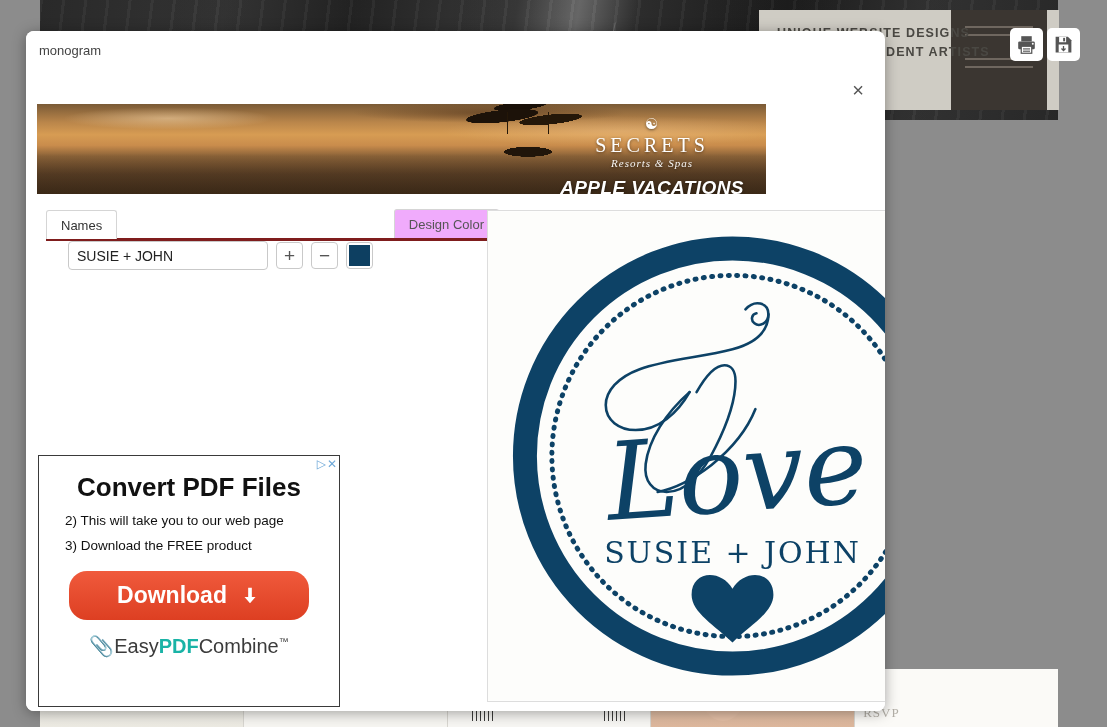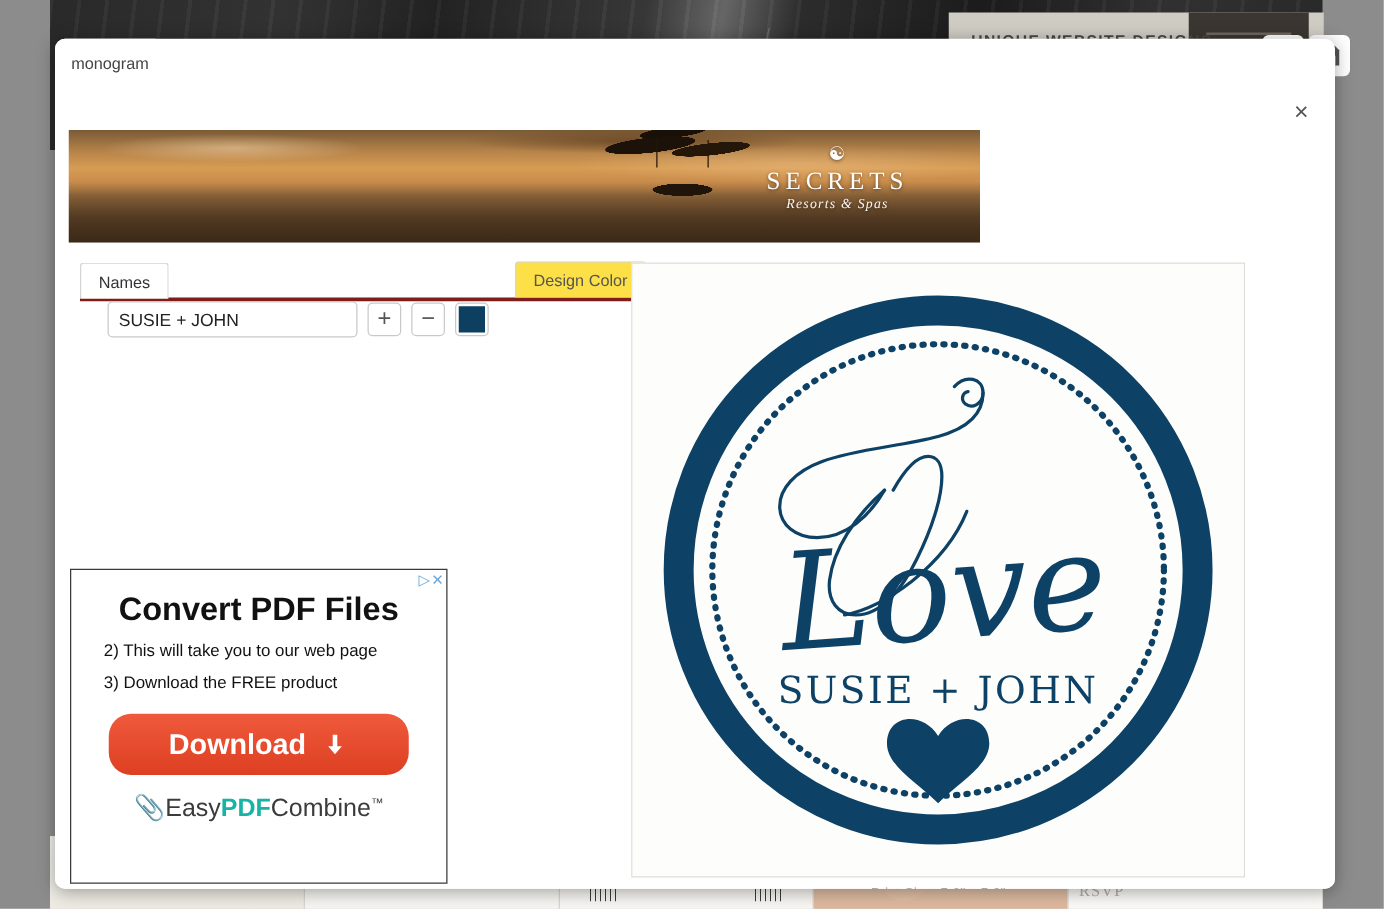--- a/index.html
+++ b/index.html
@@ -78,21 +78,21 @@
   
   #top-tools { position: absolute; right: 27px; top: 28px; display: flex; gap: 4px; z-index: 5; }
   .tool-btn {
     width: 33px; height: 33px; background: #fff; border-radius: 5px;
     display: flex; align-items: center; justify-content: center; cursor: pointer;
   }
   .tool-btn svg { display: block; }
 
   
   #modal {
-    position: absolute; left: 44px; top: 31px; width: 1024px; height: 680px;
+    position: absolute; left: 26px; top: 31px; width: 859px; height: 680px;
     background: #fff; border-radius: 8px;
     box-shadow: 0 2px 14px rgba(0,0,0,.35);
     z-index: 10;
   }
   #modal-tab {
     position: absolute; left: 0; top: 0; width: 88px; height: 38px;
     background: #fff; border-radius: 8px 8px 0 0;
     font-size: 13px; color: #444; display: flex;
     align-items: center; justify-content: center;
   }
@@ -153,21 +153,21 @@
   .bl-shell { font-size: 15px; letter-spacing: 1px; line-height: 12px; }
   .bl-secrets { font-family:"Liberation Serif",serif; font-size:20px; letter-spacing:4px; margin-top:4px; }
   .bl-resorts { font-family:"Liberation Serif",serif; font-style:italic; font-size:11px; letter-spacing:1px; opacity:.95;}
   .bl-apple { font-size:19px; font-weight:800; font-style:italic; letter-spacing:.4px; margin-top:8px; }
 
   
   #left-col { position: absolute; left: 20px; top: 140px; width: 460px; }
   #tabs { display: flex; border-bottom: 3px solid #7f1d1d; width: 452px; justify-content: space-between; }
   .tab {
     padding: 7px 14px 6px; font-size: 13px; color: #555;
-    border: 1px solid #d5d5d5; border-bottom: none; background: #fde047;
+    border: 1px solid #d5d5d5; border-bottom: none; background: #f0abfc;
     border-radius: 3px 3px 0 0; margin-right: -1px; cursor: pointer;
   }
   .tab.active { background: #fff; color: #333; position: relative; top: 1px; }
   #names-label { margin: 14px 0 5px 22px; font-size: 12px; color: #555; }
   #names-row { display: flex; align-items: center; margin-left: 22px; gap: 8px; }
   #names-input {
     width: 200px; height: 29px; padding: 0 8px; font-size: 14px; color: #222;
     border: 1px solid #c9c9c9; border-radius: 4px; background: #fff;
     font-family: "Liberation Sans", sans-serif;
   }
@@ -291,20 +291,21 @@
 
     <div id="banner">
       <div class="banner-clouds"></div>
       <div class="banner-palm"></div>
       <div class="banner-swing"></div>
 
       <div class="banner-logo">
         <div class="bl-shell">☯</div>
         <div class="bl-secrets">SECRETS</div>
         <div class="bl-resorts">Resorts &amp; Spas</div>
+        <div class="bl-apple">APPLE VACATIONS</div>
       </div>
     </div>
 
     <div id="left-col">
       <div id="tabs">
         <div class="tab active">
           <span>Names</span>
         </div>
         <div class="tab">
           <span>Design Color</span>

